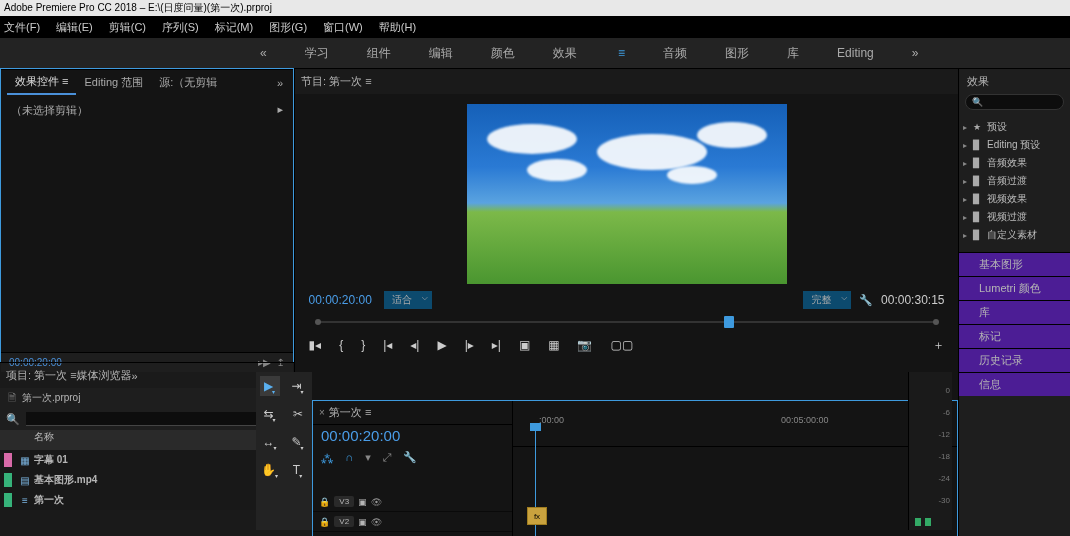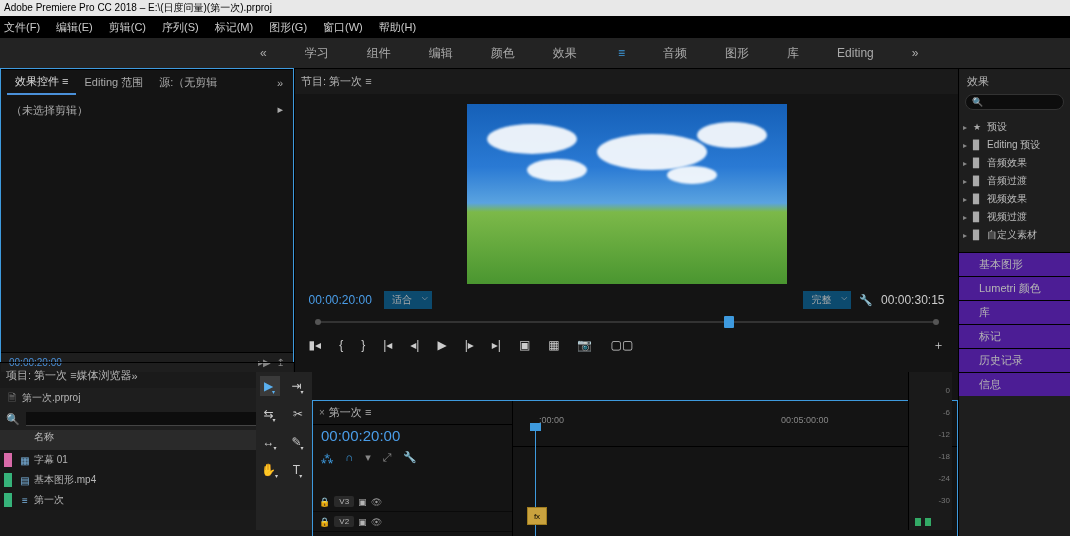--- a/index.html
+++ b/index.html
@@ -30,21 +30,21 @@
   .proj-toolbar { height:22px; display:flex; align-items:center; padding:0 6px; background:#1e1e1e; position:relative;}
   .proj-toolbar .search{flex:1; height:14px; background:#0d0d0d; border-bottom:1px solid #444;}
   .proj-toolbar .viewbtn{width:18px; height:16px; background:#2a2a2a; margin-left:4px; display:flex; align-items:center; justify-content:center; color:#999; font-size:9px;}
   .proj-list { background:#181818; }
   .proj-list .hdr{height:20px; display:flex; align-items:flex-start; background:#2a2a2a; font-size:10px; color:#bbb;}
   .proj-list .hdr .c1{width:30px;}
   .proj-list .hdr .c2{flex:1; padding-left:4px;}
   .proj-list .row{height:20px; display:flex; align-items:center; font-size:10px;}
   .proj-list .row .swatch{width:8px; height:14px; margin:0 4px;}
   .proj-list .row .ticon{width:18px; text-align:center;}
-  .proj-list .row .name{flex:1;}
+  .proj-list .row .name{flex:1;font-weight:bold;}
   
   .center { width: 664px; display:flex; flex-direction:column; }
   .prog-tabs{height:26px; display:flex; align-items:center; padding:8px 6px; border-top:1px solid #000; border-left:1px solid #000;}
   .prog-body{flex:0 0 306px; background:#141414; border-left:1px solid #000; display:flex; flex-direction:column; align-items:center; position:relative;}
   .monitor{width:320px; height:180px; margin-top:10px; background:linear-gradient(to bottom,#1560b8 0%,#2a7ad4 35%,#5aa3e0 55%,#7cb949 60%,#4a9630 100%); position:relative; overflow:hidden;}
   .cloud{position:absolute; background:#fff; border-radius:50%; filter:blur(1px); opacity:0.9;}
   .ctrl-row1{width:636px; height:24px; display:flex; align-items:center; margin-top:4px;}
   .ctrl-row1 .tc{color:#4a9de8; font-size:12px; margin-right:12px;}
   .ctrl-row1 .dd{background:#0c4a6e; padding:2px 20px 2px 8px; font-size:10px; color:#aaa; position:relative; cursor:pointer;}
   .ctrl-row1 .dd::after{content:"⌵"; position:absolute; right:4px; top:2px; font-size:8px;}

